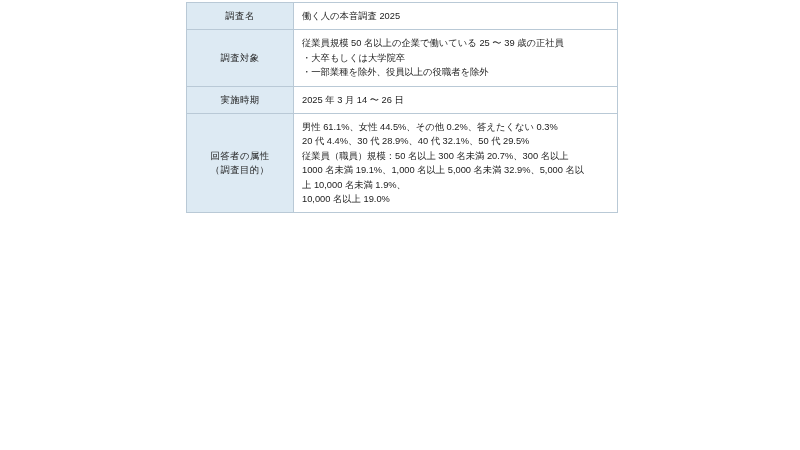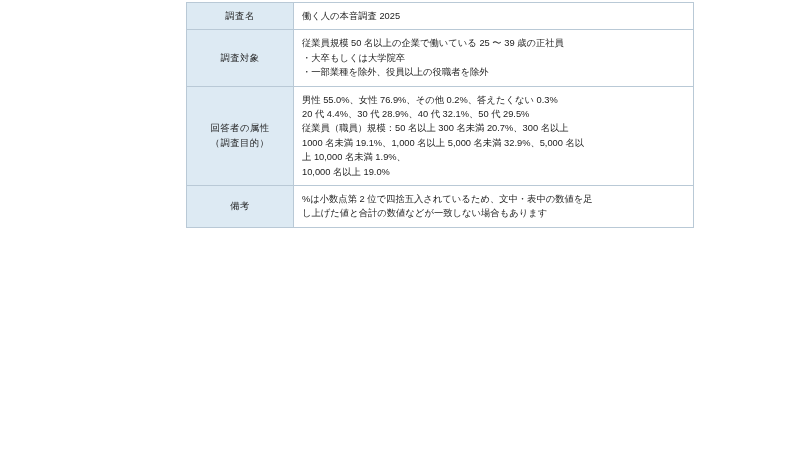--- a/index.html
+++ b/index.html
@@ -14,21 +14,21 @@
     position: relative;
     width: 800px;
     height: 450px;
     background: #ffffff;
     overflow: hidden;
   }
   table.survey {
     position: absolute;
     left: 186px;
     top: 2px;
-    width: 508px;
+    width: 432px;
     border-collapse: collapse;
     table-layout: fixed;
     background: #ffffff;
   }
   table.survey td {
     border: 1px solid #b9c9d6;
     vertical-align: middle;
     padding: 6px 8px;
     font-size: 9.3px;
     line-height: 1.55;
@@ -81,39 +81,38 @@
           </td>
           <td class="value">
             <p>従業員規模 50 名以上の企業で働いている 25 〜 39 歳の正社員</p>
             <p>・大卒もしくは大学院卒</p>
             <p>・一部業種を除外、役員以上の役職者を除外</p>
           </td>
         </tr>
         <tr>
           <td class="label">
             <span class="label-lines">
+              <span>実施時期</span>
+            </span>
+          </td>
+          <td class="value">
+            <p>2025 年 3 月 14 〜 26 日</p>
+          </td>
+        </tr>
+        <tr>
+          <td class="label">
+            <span class="label-lines">
               <span>回答者の属性</span>
               <span>（調査目的）</span>
             </span>
           </td>
           <td class="value">
-            <p>男性 55.0%、女性 76.9%、その他 0.2%、答えたくない 0.3%</p>
+            <p>男性 61.1%、女性 44.5%、その他 0.2%、答えたくない 0.3%</p>
             <p>20 代 4.4%、30 代 28.9%、40 代 32.1%、50 代 29.5%</p>
             <p>従業員（職員）規模：50 名以上 300 名未満 20.7%、300 名以上</p>
             <p>1000 名未満 19.1%、1,000 名以上 5,000 名未満 32.9%、5,000 名以</p>
             <p>上 10,000 名未満 1.9%、</p>
             <p>10,000 名以上 19.0%</p>
           </td>
         </tr>
-        <tr>
-          <td class="label">
-            <span class="label-lines">
-              <span>備考</span>
-            </span>
-          </td>
-          <td class="value">
-            <p>%は小数点第 2 位で四捨五入されているため、文中・表中の数値を足</p>
-            <p>し上げた値と合計の数値などが一致しない場合もあります</p>
-          </td>
-        </tr>
       </tbody>
   </table>
 </div>
 
 </body></html>

